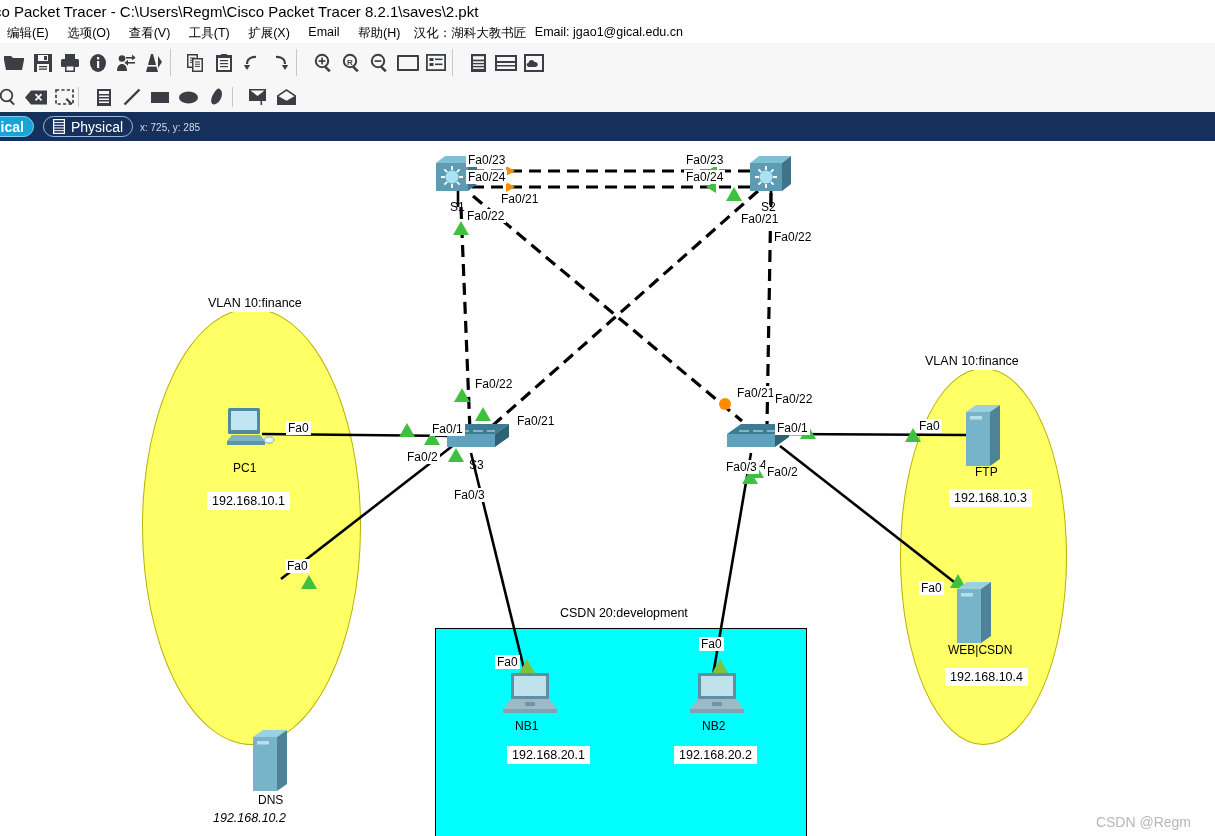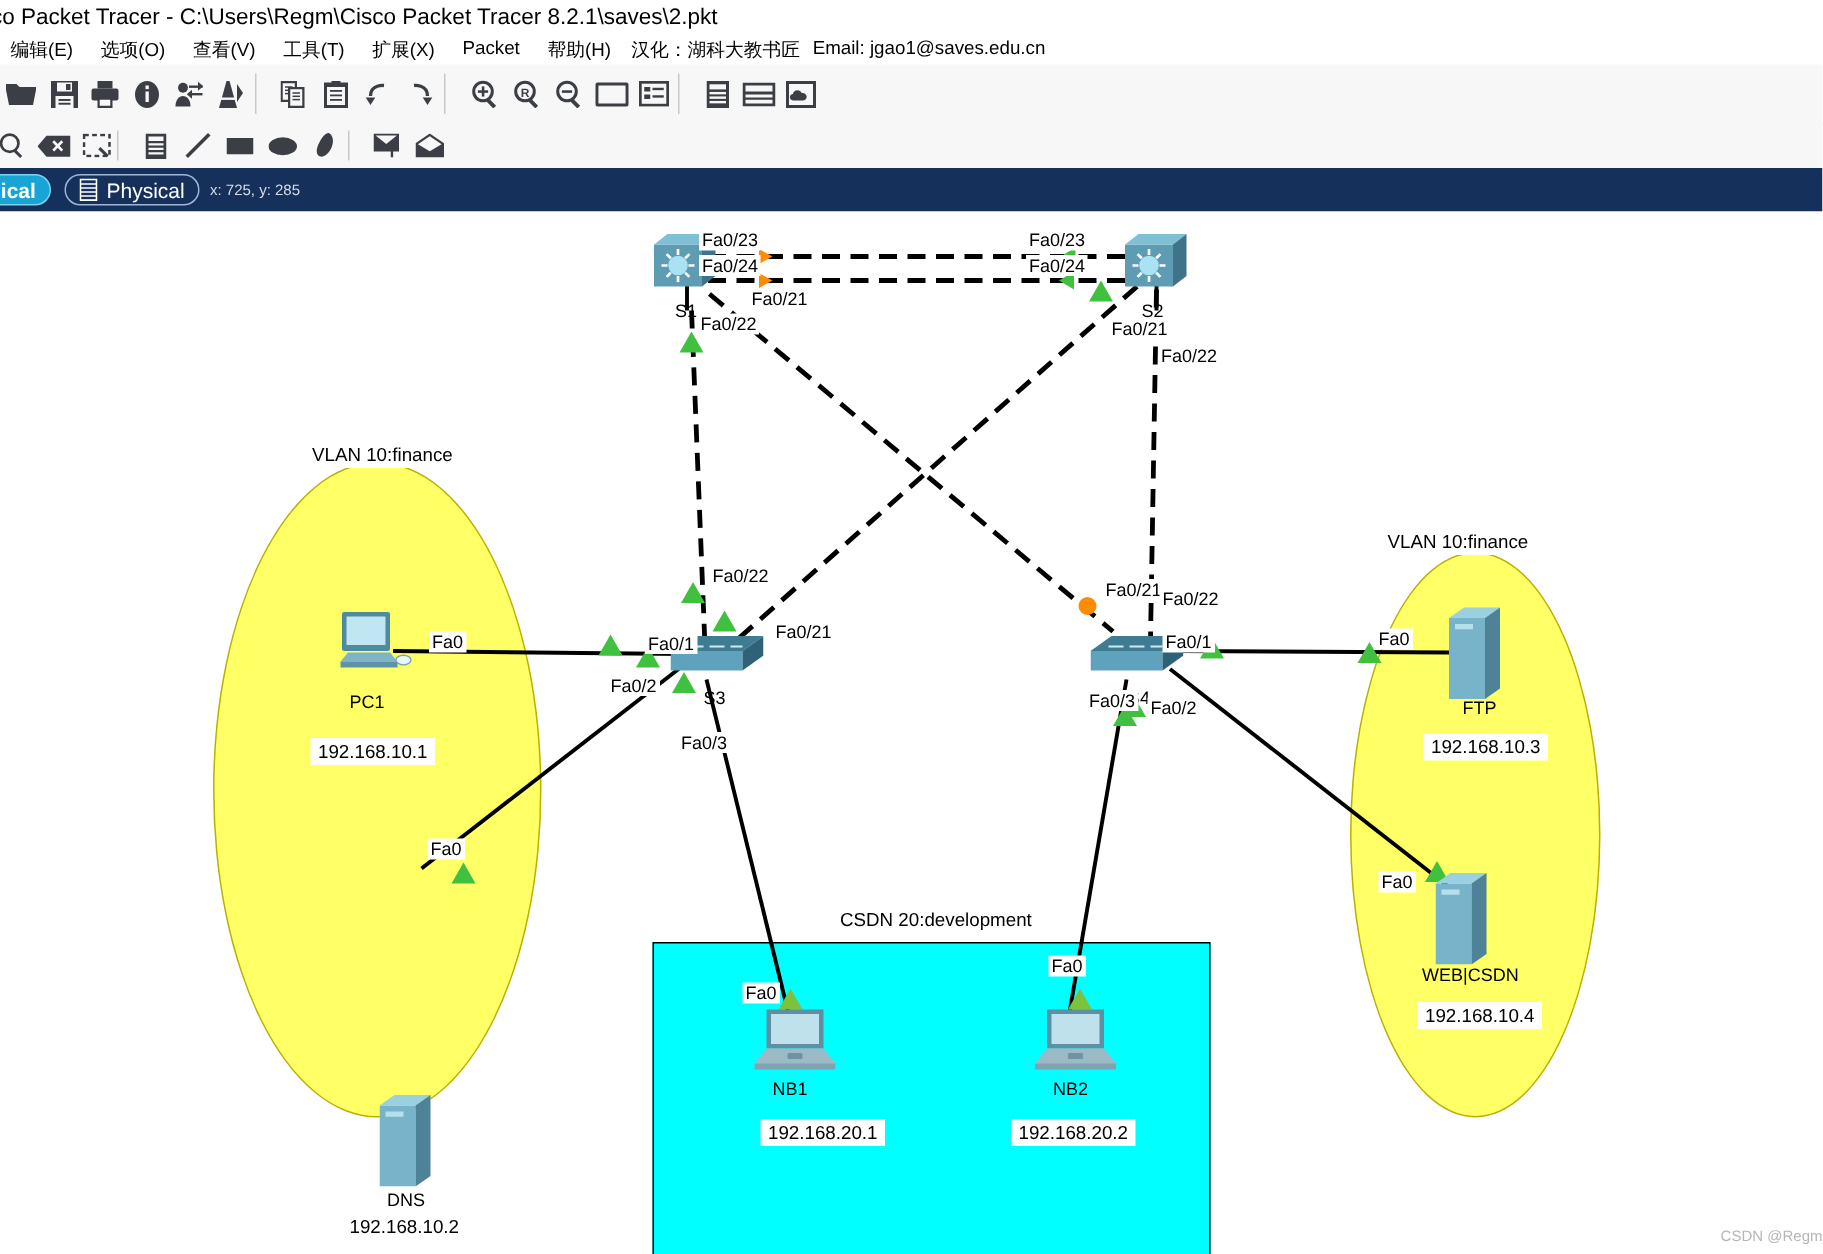--- a/index.html
+++ b/index.html
@@ -95,40 +95,40 @@
   }
   .lbl-ip{
     position:absolute;background:#ffffff;color:#000000;
     font-size:12.5px;line-height:16px;padding:1px 5px;white-space:nowrap;
   }
   .device{position:absolute;}
   .device svg{display:block;}
   
   .stat{position:absolute;}
   #watermark{
-    position:absolute;right:0;bottom:6px;font-size:10px;color:#b6b6b6;
+    position:absolute;right:24px;bottom:6px;font-size:14px;color:#b6b6b6;
   }
 </style>
 </head>
 <body>
 
 <div id="titlebar">
   <div class="title">co Packet Tracer - C:\Users\Regm\Cisco Packet Tracer 8.2.1\saves\2.pkt</div>
 </div>
 
 <div id="menubar">
   <span class="mi">编辑(E)</span>
   <span class="mi">选项(O)</span>
   <span class="mi">查看(V)</span>
   <span class="mi">工具(T)</span>
   <span class="mi">扩展(X)</span>
-  <span class="mi">Packet</span>
+  <span class="mi">Email</span>
   <span class="mi">帮助(H)</span>
   <span class="mi plain">汉化：湖科大教书匠</span>
-  <span class="mi plain">Email: jgao1@saves.edu.cn</span>
+  <span class="mi plain">Email: jgao1@gical.edu.cn</span>
 </div>
 
 <div class="toolbar" id="toolbar1">
 
   <div class="tb-icon" style="left:0px">
     <svg width="20" height="18" viewBox="0 0 20 18">
         <path fill="#3b3f45" d="M0 2h7l2 2h11v2H0z"></path>
         <path fill="#3b3f45" d="M0 6h20l-2 10H2z"></path>
       </svg>
   </div>
@@ -617,21 +617,21 @@
   <div class="lbl-name" style="left:233px;top:320px;">PC1</div>
   <div class="lbl-name" style="left:258px;top:652px;">DNS</div>
   <div class="lbl-name" style="left:975px;top:324px;">FTP</div>
   <div class="lbl-name" style="left:948px;top:502px;">
     <span>WEB|CSDN</span>
   </div>
   <div class="lbl-name" style="left:515px;top:578px;">NB1</div>
   <div class="lbl-name" style="left:702px;top:578px;">NB2</div>
 
   <div class="lbl-ip" style="left:207px;top:351px;">192.168.10.1</div>
-  <div class="lbl-ip" style="left:228px;top:668px;">192.168.10.2</div>
+  <div class="lbl-ip" style="left:208px;top:668px;font-style:italic;">192.168.10.2</div>
   <div class="lbl-ip" style="left:949px;top:348px;">192.168.10.3</div>
   <div class="lbl-ip" style="left:945px;top:527px;">192.168.10.4</div>
   <div class="lbl-ip" style="left:507px;top:605px;">192.168.20.1</div>
   <div class="lbl-ip" style="left:674px;top:605px;">192.168.20.2</div>
 
   <div class="lbl-port" style="left:466px;top:12px;">Fa0/23</div>
   <div class="lbl-port" style="left:466px;top:29px;">Fa0/24</div>
   <div class="lbl-port" style="left:684px;top:12px;">Fa0/23</div>
   <div class="lbl-port" style="left:684px;top:29px;">Fa0/24</div>
 

